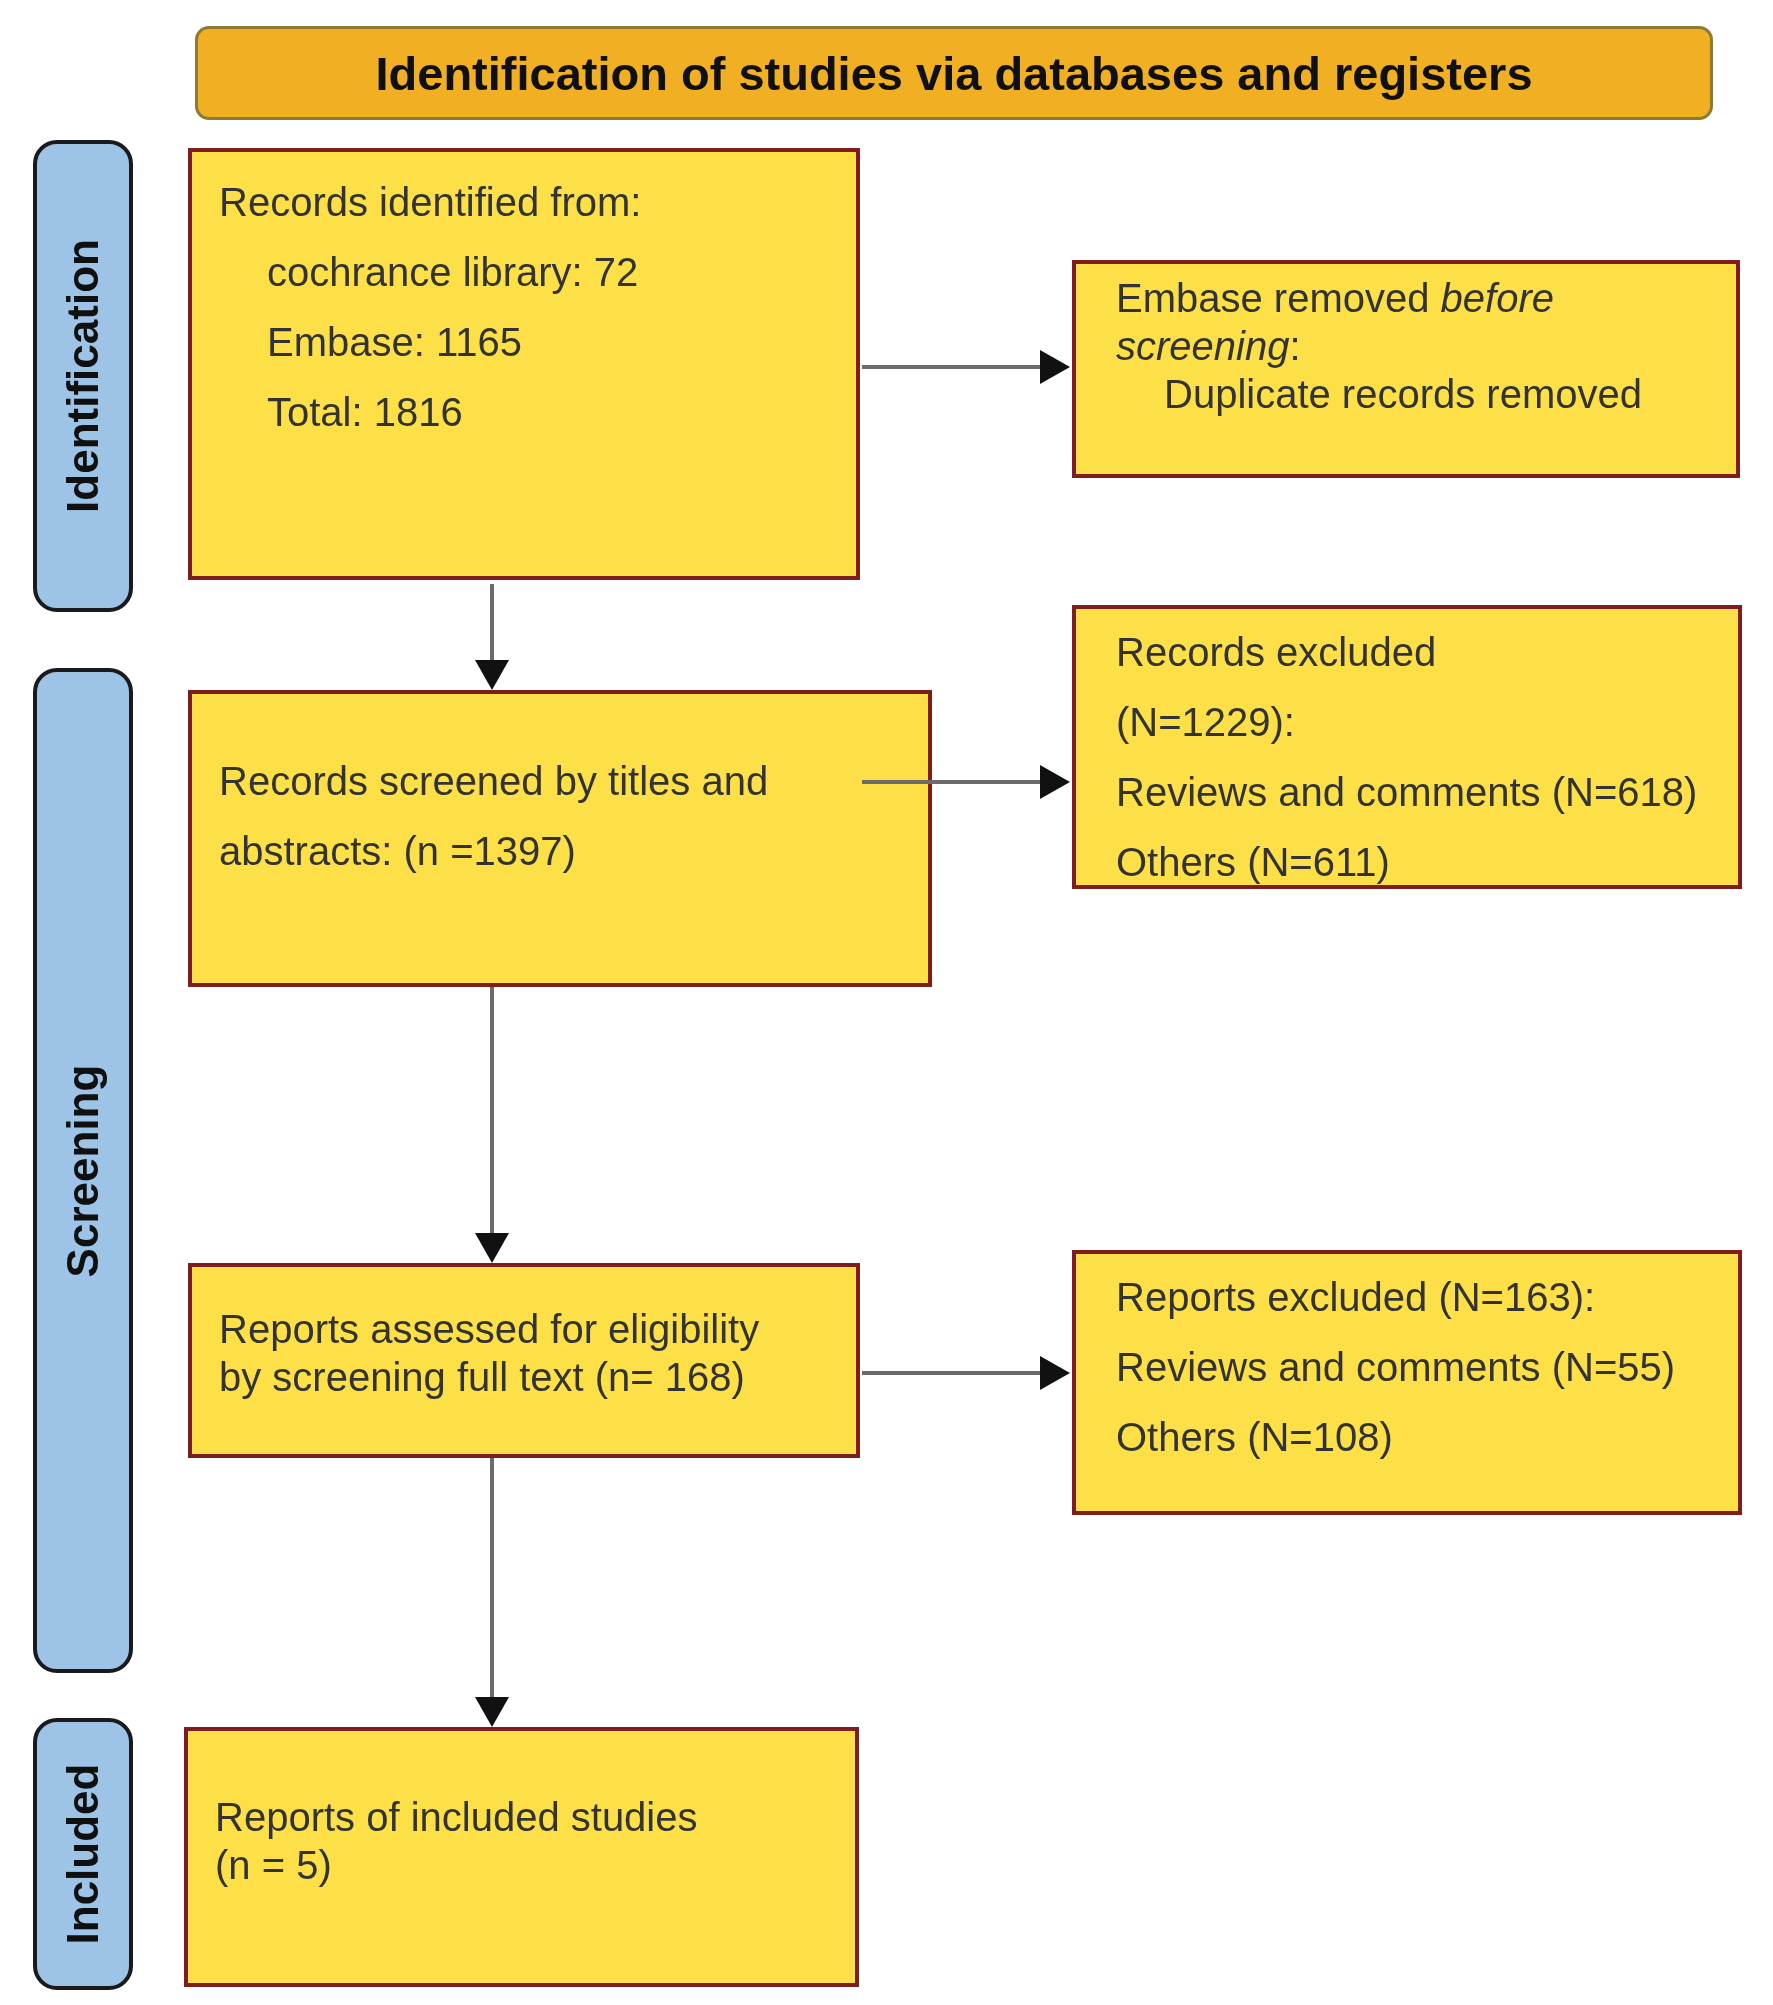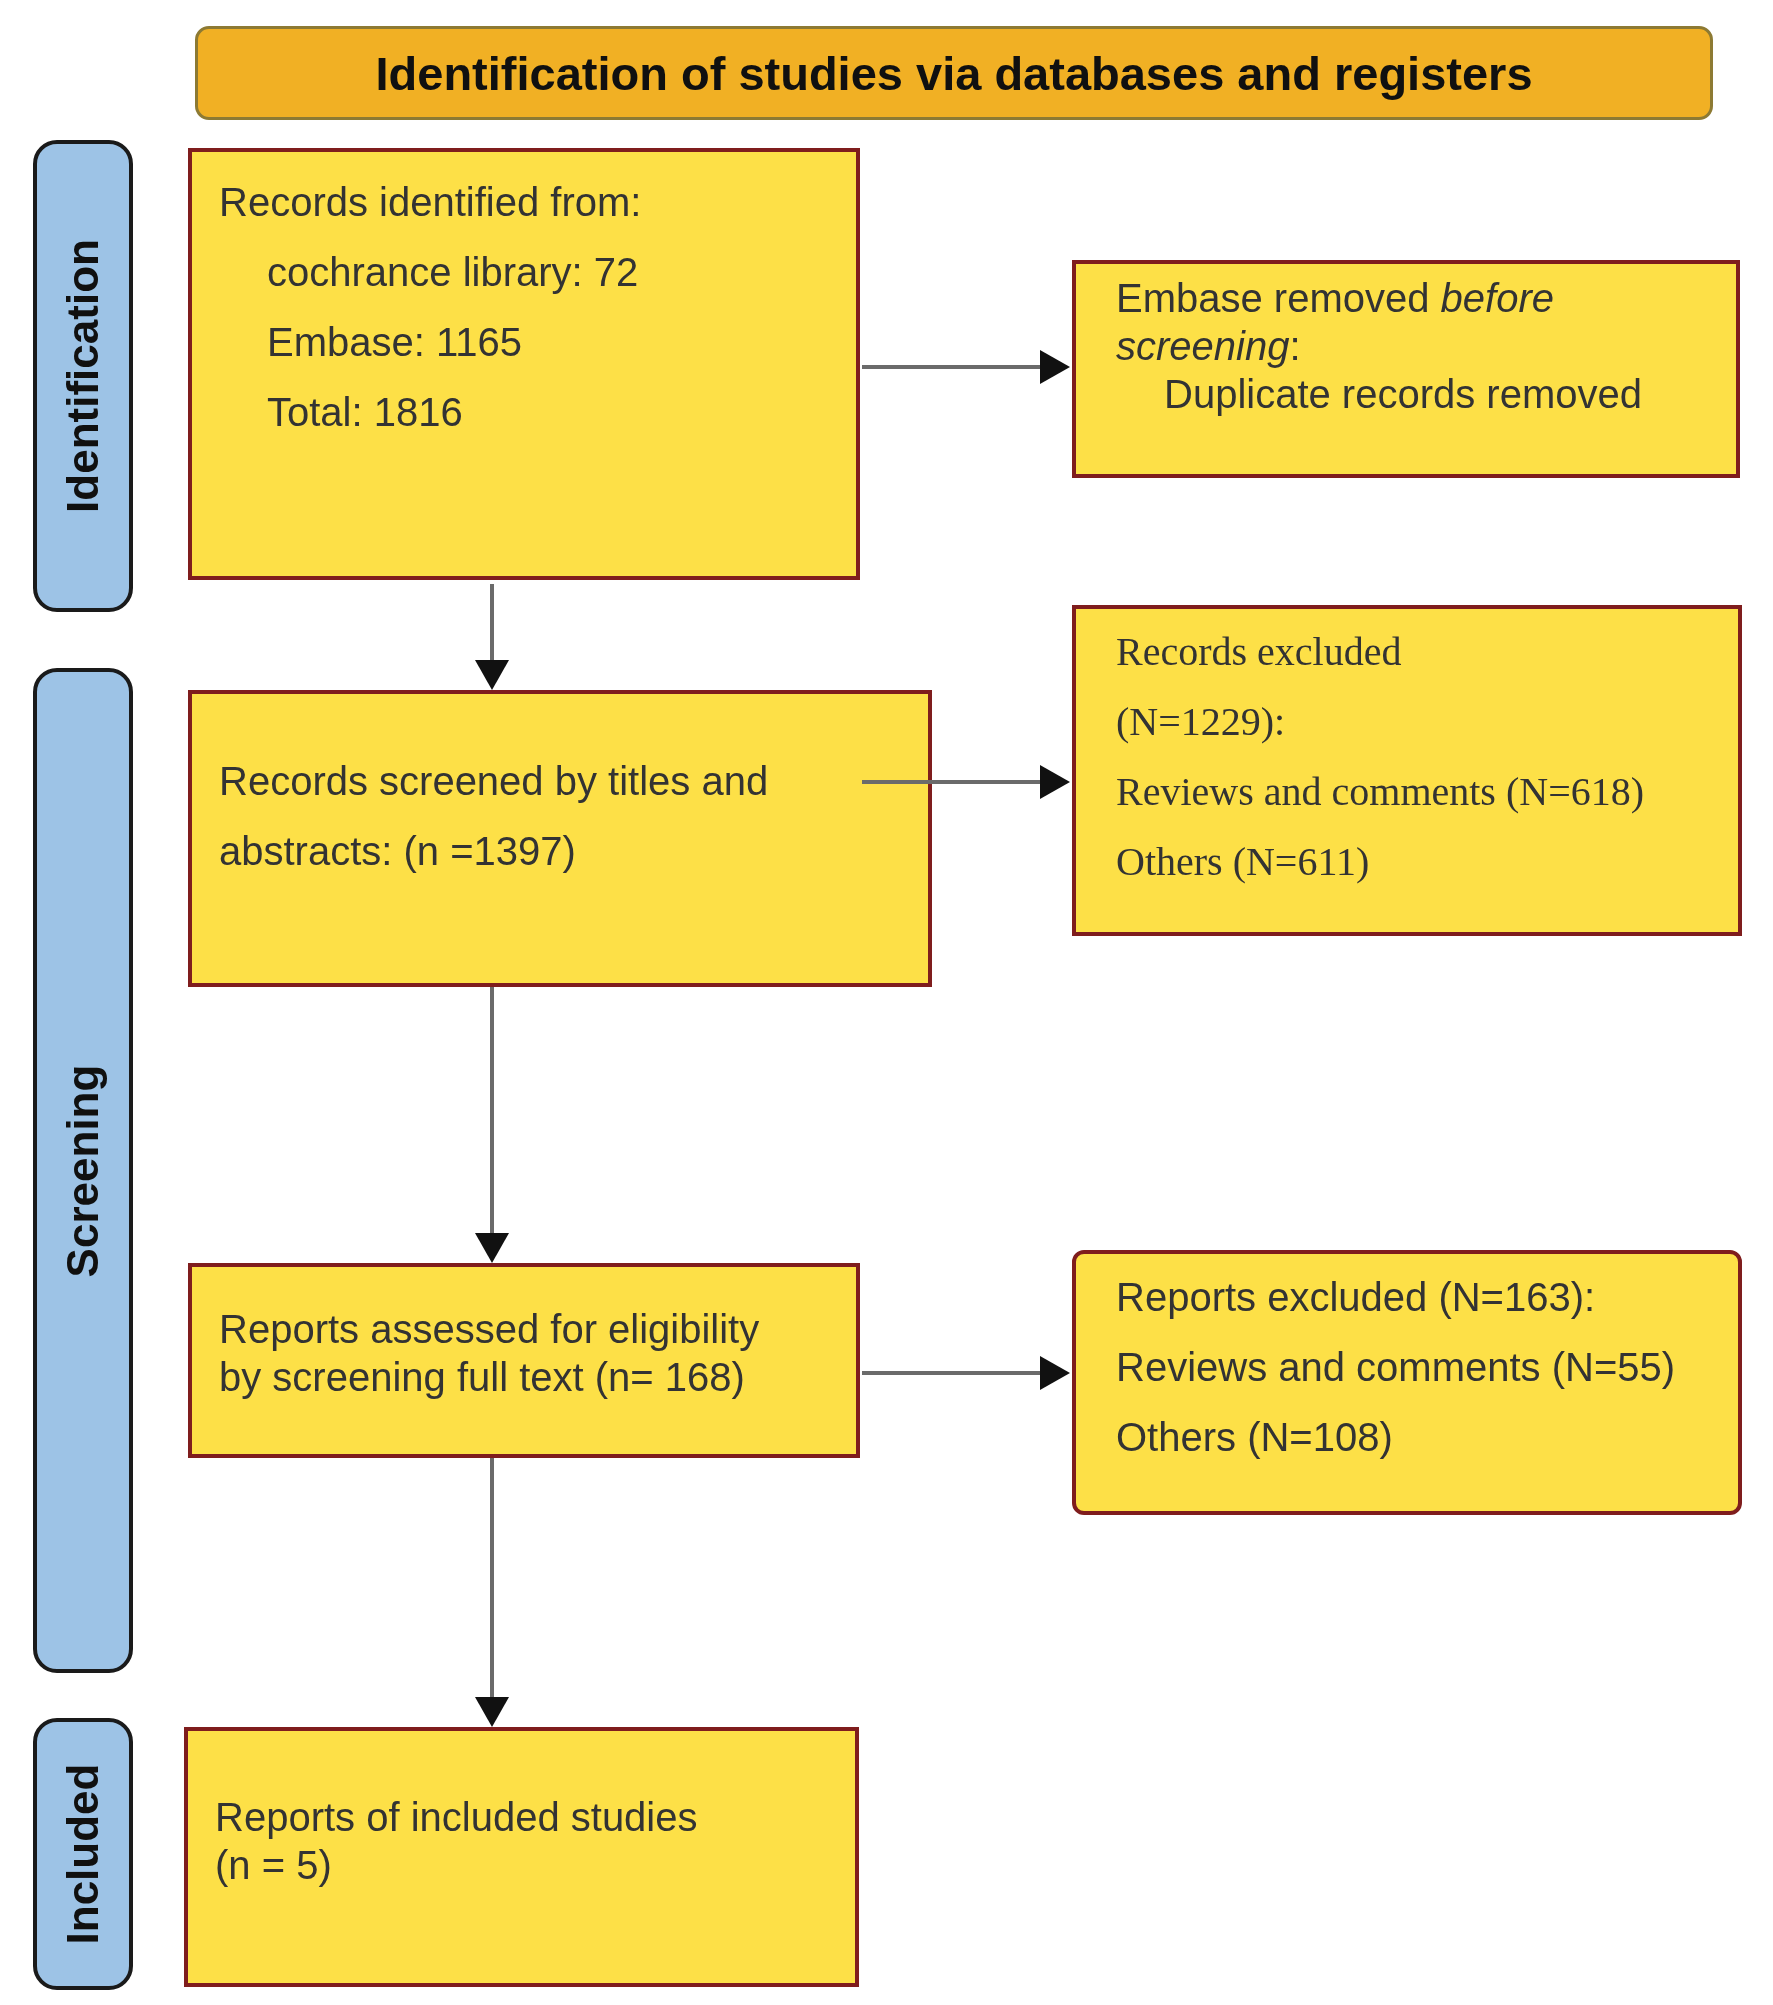--- a/index.html
+++ b/index.html
@@ -68,22 +68,22 @@
   .box .line { white-space: nowrap; }
   .indent { margin-left: 48px; }
   .tight { line-height: 48px; }
 
   #box-identified { left: 188px; top: 148px; width: 672px; height: 432px; padding: 15px 20px 0 27px; }
   #box-screened   { left: 188px; top: 690px; width: 744px; height: 297px; padding: 52px 20px 0 27px; }
   #box-assessed   { left: 188px; top: 1263px; width: 672px; height: 195px; padding: 38px 16px 0 27px; }
   #box-included   { left: 184px; top: 1727px; width: 675px; height: 260px; padding: 62px 20px 0 27px; }
 
   #box-removed    { left: 1072px; top: 260px; width: 668px; height: 218px; padding: 10px 20px 0 40px; }
-  #box-rec-excl   { left: 1072px; top: 605px; width: 670px; height: 331px; padding: 8px 20px 0 40px; font-family: Liberation Serif, serif; }
-  #box-rep-excl   { left: 1072px; top: 1250px; width: 670px; height: 265px; padding: 8px 20px 0 40px; border-radius: 12px; }
+  #box-rec-excl   { left: 1072px; top: 605px; width: 670px; height: 284px; padding: 8px 20px 0 40px; }
+  #box-rep-excl   { left: 1072px; top: 1250px; width: 670px; height: 265px; padding: 8px 20px 0 40px; }
 
   #box-removed .wrapblock { max-width: 545px; white-space: normal; }
   #box-removed i { font-style: italic; }
 
   
   .hline, .vline { position: absolute; background: #6b6b6b; }
   .hline { height: 4px; }
   .vline { width: 4px; }
   .head-right {
     position: absolute; width: 0; height: 0;

